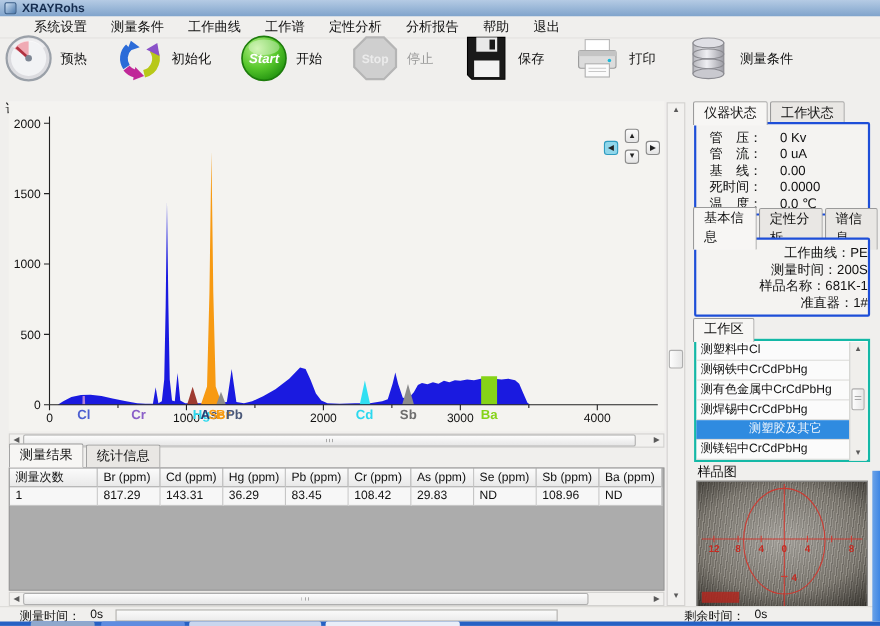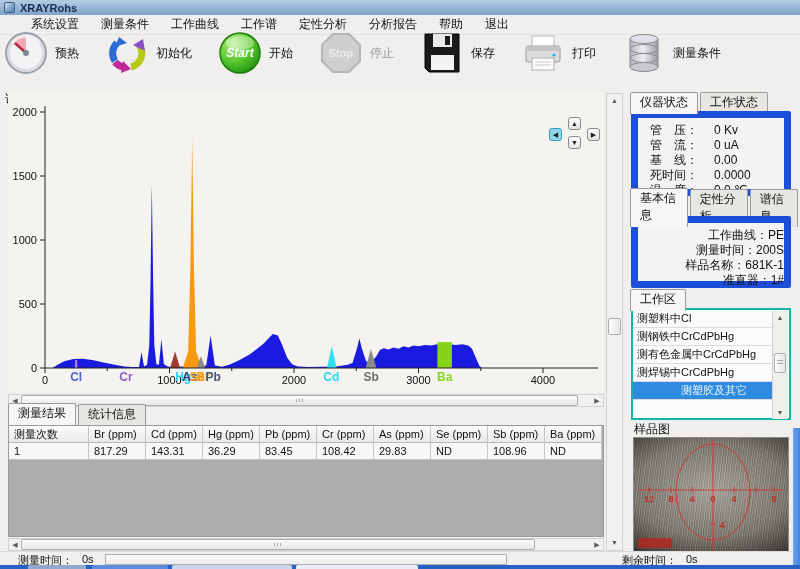--- a/index.html
+++ b/index.html
@@ -42,21 +42,21 @@
   .tab{border:1px solid #9a9a9a;border-bottom:none;background:#e9e7e4;padding:1px 9px 2px;margin-right:2px;border-radius:2px 2px 0 0;}
   .tab.active{background:#f7f6f4;position:relative;z-index:2;padding-bottom:3px;}
   #table{position:absolute;left:8px;top:425px;width:596px;height:112px;background:#acacac;border:1px solid #9a9a9a;box-sizing:border-box;}
   .trow{display:flex;height:17px;line-height:16px;font-size:11px;}
   .trow>div{box-sizing:border-box;border-right:1px solid #c6c6c6;padding-left:5px;overflow:hidden;white-space:nowrap;}
   .thead>div{background:linear-gradient(#fbfbfb,#e9e9e9);border-bottom:1px solid #b8b8b8;}
   .tdata>div{background:#f7f7f7;border-bottom:1px solid #c6c6c6;}
   .c0{width:80px;flex:none;} .cc{width:57px;flex:none;}
   
   .rtabs{position:absolute;display:flex;align-items:center;height:17px;}
-  .gbox{position:absolute;left:631px;width:160px;background:#f4f3f1;border:7px solid #1d4ed8;border-radius:2px;box-sizing:border-box;padding:5px 0 0 12px;}
+  .gbox{position:absolute;left:631px;width:160px;background:#f4f3f1;border:2px solid #1d4ed8;border-radius:2px;box-sizing:border-box;padding:5px 0 0 12px;}
   .frow{height:15px;line-height:15px;white-space:nowrap;}
   .flabel{display:inline-block;width:64px;}
   #workspace-list{position:absolute;left:631px;top:308px;width:160px;height:112px;background:#fbfbfb;border:2px solid #14b8a6;box-sizing:border-box;}
   .ws-item{height:18px;line-height:17px;padding-left:4px;border-bottom:1px solid #dddcda;width:143px;box-sizing:border-box;
      overflow:hidden;white-space:nowrap;font-size:11px;}
   .ws-item.selected{color:#eef5fc;}
   #ws-scroll{position:absolute;right:1px;top:1px;width:15px;height:108px;background:#f0efec;border-left:1px solid #d2d1cf;}
   #ws-scroll .vup,#ws-scroll .vdown{position:absolute;left:0;width:14px;height:13px;font-size:7px;line-height:13px;text-align:center;color:#5a5a5a;}
   #ws-scroll .vup{top:0;} #ws-scroll .vdown{bottom:0;}
   #ws-scroll .vthumb{position:absolute;left:1px;top:42px;width:12px;height:20px;background:linear-gradient(90deg,#fdfdfd,#e6e6e6);
@@ -336,20 +336,21 @@
 
 <div class="rtabs" style="left:630px;top:291px;">
   <div class="tab active">工作区</div>
 </div>
 <div id="workspace-list">
   <div class="ws-item">测塑料中Cl</div>
   <div class="ws-item">测钢铁中CrCdPbHg</div>
   <div class="ws-item">测有色金属中CrCdPbHg</div>
   <div class="ws-item">测焊锡中CrCdPbHg</div>
   <div class="ws-item selected" style="background: rgb(47, 139, 224); padding-left: 48px;">测塑胶及其它</div>
+  <div class="ws-item">测镁铝中CrCdPbHg</div>
   <div id="ws-scroll">
     <div class="vup">▲</div>
     <div class="vthumb"></div>
     <div class="vdown">▼</div>
   </div>
 </div>
 
 <div id="sample-label">样品图</div>
 <div id="sample-image">
   <svg width="154" height="116" viewBox="0 0 154 116">

